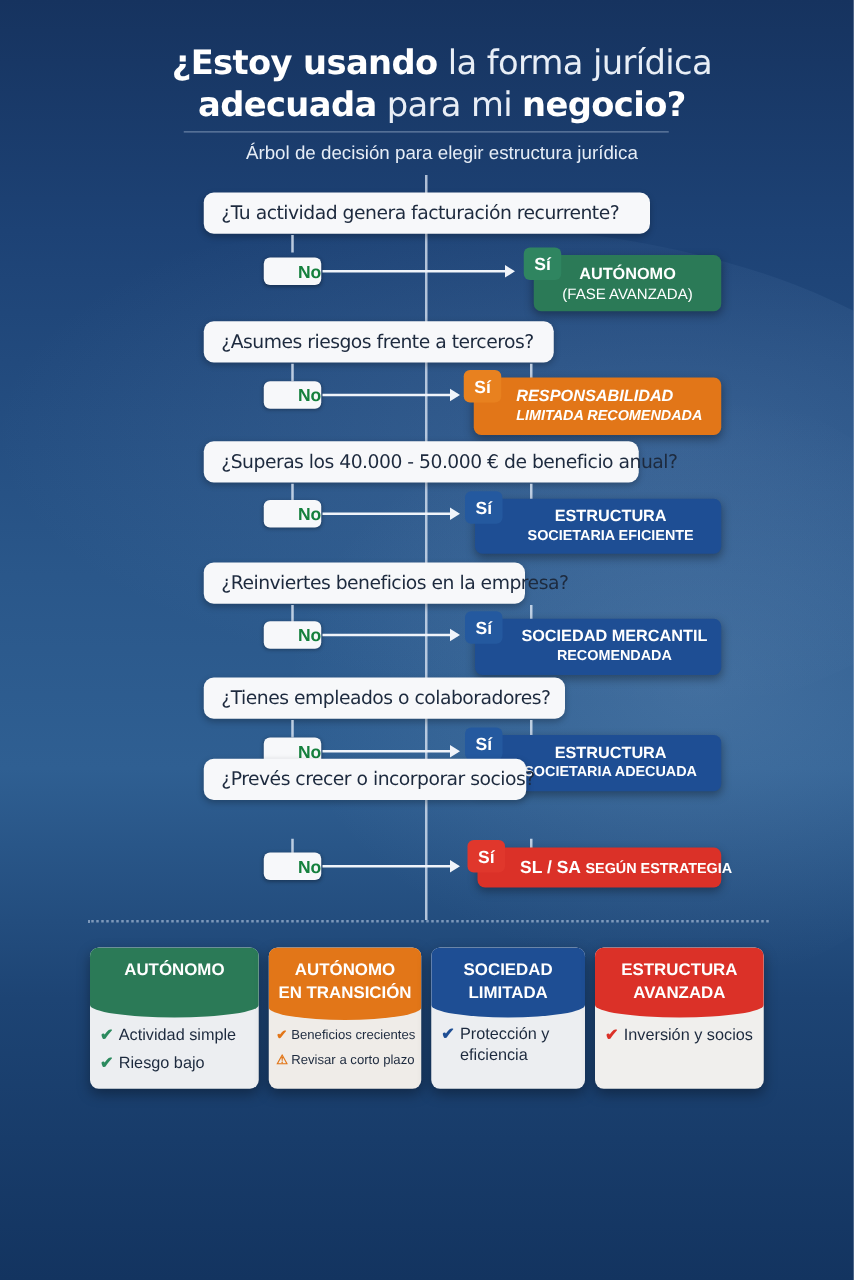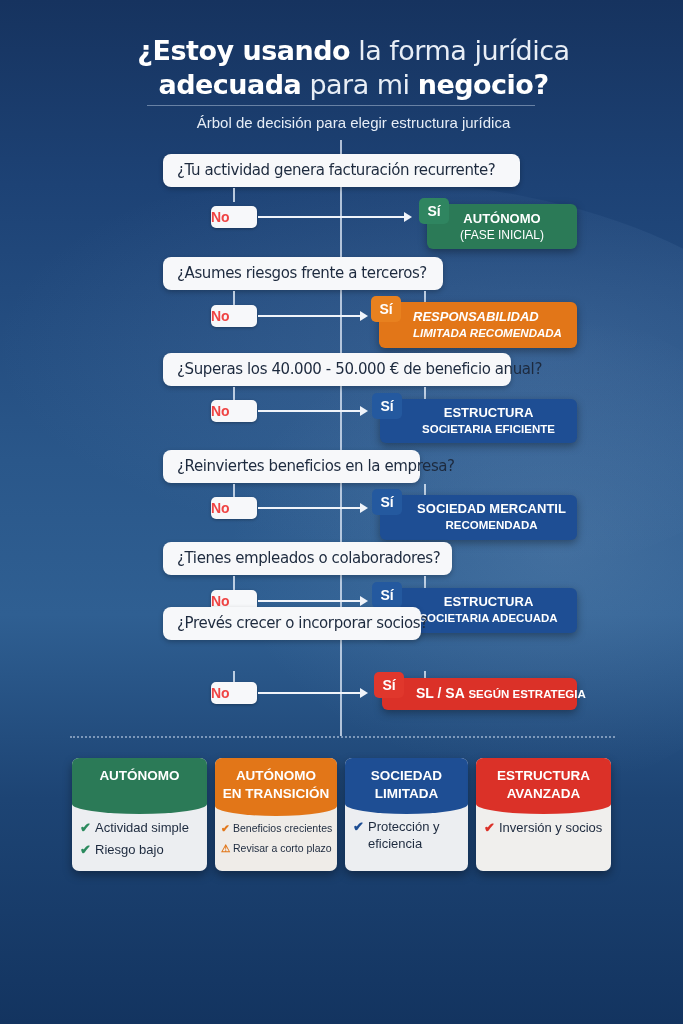--- a/index.html
+++ b/index.html
@@ -17,21 +17,21 @@
   .title .b { font-weight:bold; }
   .title .l { font-weight:normal; color:#e8eef6; }
   .hr { position:absolute; left:147px; width:388px; top:105px; height:1px; background:rgba(200,215,235,0.45); }
   .subtitle { position:absolute; left:12px; width:683px; top:114px; text-align:center; color:#e6edf6; font-size:15px; }
   .spine { position:absolute; left:340px; top:140px; width:2px; height:596px; background:rgba(225,235,248,0.75); }
   .q { position:absolute; left:163px; height:33px; background:#f7f8fa; border-radius:8px;
     box-shadow:0 2px 5px rgba(0,0,0,0.25); color:#1d2a3e; font-size:15px; line-height:33px; padding:0 14px;
     box-sizing:border-box; white-space:nowrap; font-family:"DejaVu Sans", sans-serif; letter-spacing:-0.4px; }
   .stub { position:absolute; width:2px; height:14px; background:rgba(225,235,248,0.8); }
   .no { position:absolute; left:211px; width:46px; height:22px; background:#f7f8fa; border-radius:5px;
-    color:#ef4444; font-weight:bold; font-size:14px; line-height:22px; text-align:left; box-shadow:0 1px 3px rgba(0,0,0,0.3); }
+    color:#15803d; font-weight:bold; font-size:14px; line-height:22px; text-align:right; box-shadow:0 1px 3px rgba(0,0,0,0.3); }
   .arrow { position:absolute; left:258px; height:2px; background:#f0f4fa; }
   .arrow::after { content:""; position:absolute; right:-2px; top:-4px; border-left:8px solid #f0f4fa;
     border-top:5px solid transparent; border-bottom:5px solid transparent; }
   .res { position:absolute; border-radius:6px; color:#fff; box-shadow:0 3px 8px rgba(0,0,0,0.35); }
   .res .si { position:absolute; left:-8px; top:-6px; width:30px; height:26px; border-radius:5px;
     font-weight:bold; font-size:14px; line-height:26px; text-align:center; }
   .res .t { position:absolute; text-align:center; font-weight:bold; font-size:13px; line-height:17px; white-space:nowrap; }
   .res .t .s { font-size:11.5px; }
   .dots { position:absolute; left:70px; width:545px; top:736px; height:0; border-top:2px dotted rgba(200,215,235,0.55); }
   .card { position:absolute; top:758px; height:113px; border-radius:7px; overflow:hidden; background:#eceef1;
@@ -59,21 +59,21 @@
 <div class="spine"></div>
 
 <div class="q" style="top:154px;width:357px;">¿Tu actividad genera facturación recurrente?</div>
 <div class="stub" style="left:233px;top:188px;"></div>
 <div class="no" style="top:206px;">No</div>
 <div class="arrow" style="top:216px;width:152px;"></div>
 <div class="res" style="left:427px;top:204px;width:150px;height:45px;background:#2b7a57;">
   <div class="si" style="background:#2f8560;">Sí</div>
   <div class="t" style="left:0;right:0;top:6px;">
     <div>AUTÓNOMO</div>
-    <div style="font-weight:normal;font-size:12px;">(FASE INICIAL)</div>
+    <div style="font-weight:normal;font-size:12px;">(FASE AVANZADA)</div>
   </div>
 </div>
 
 <div class="q" style="top:257px;width:280px;">¿Asumes riesgos frente a terceros?</div>
 <div class="stub" style="left:233px;top:291px;"></div>
 <div class="stub" style="left:424px;top:291px;"></div>
 <div class="no" style="top:305px;">No</div>
 <div class="arrow" style="top:315px;width:108px;"></div>
 <div class="res" style="left:379px;top:302px;width:198px;height:46px;background:#e27618;">
   <div class="si" style="background:#e8811f;">Sí</div>

